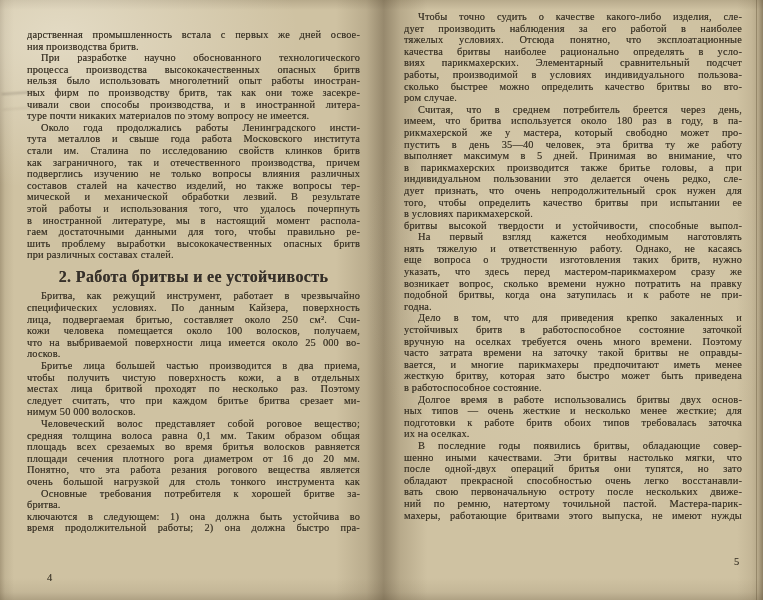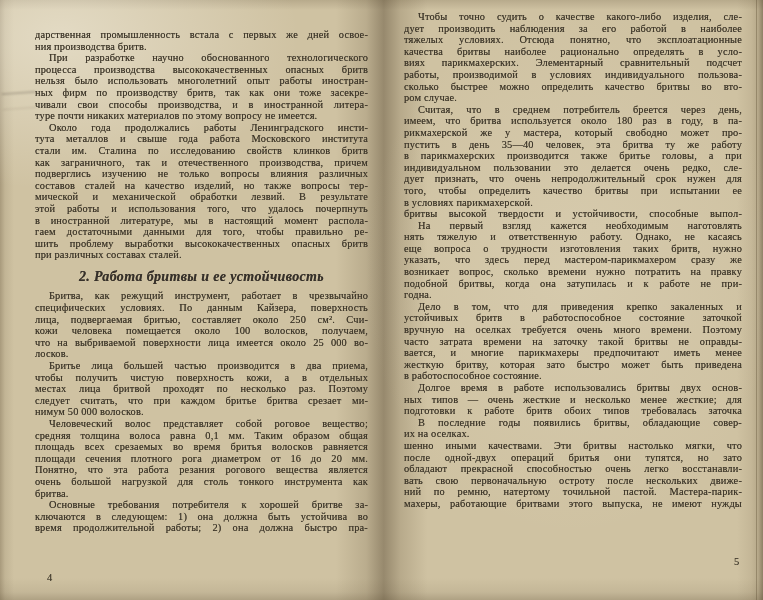--- a/index.html
+++ b/index.html
@@ -36,42 +36,41 @@
   }
 
   .page-text {
     position: absolute;
     color: #3e372a;
     font-size: 10.4px;
     line-height: 11.6px;
     letter-spacing: 0.15px;
     text-shadow: 0 0 0.5px rgba(62,55,42,0.75);
   }
-  #left-page-text  { left: 35px;  top: 29px; width: 333px; }
+  #left-page-text  { left: 27px;  top: 29px; width: 333px; }
   #right-page-text { left: 404px; top: 11px; width: 338px; }
 
   .line {
     text-align: justify;
     text-align-last: justify;
     white-space: normal;
   }
   .line.end {
     text-align-last: left;
   }
   .line.indent { text-indent: 14px; }
   .line.heading {
     text-align: right;
     text-align-last: center;
     font-weight: bold;
-    font-size: 14px;
+    font-size: 16px;
     letter-spacing: 0.35px;
     margin: 10px 0 8px 0;
     color: #36302а;
     color: #36302a;
-    font-style: italic;
   }
 
   .page-number {
     position: absolute;
     color: #453e30;
     font-size: 10.5px;
     text-shadow: 0 0 0.5px rgba(62,55,42,0.7);
   }
   #left-page-number  { left: 47px;  top: 572px; }
   #right-page-number { left: 734px; top: 556px; }
@@ -138,39 +137,40 @@
     <div class="line normal">чтобы получить чистую поверхность кожи, а в отдельных</div>
     <div class="line normal">местах лица бритвой проходят по несколько раз. Поэтому</div>
     <div class="line normal">следует считать, что при каждом бритье бритва срезает ми-</div>
     <div class="line end">нимум 50 000 волосков.</div>
     <div class="line indent">Человеческий волос представляет собой роговое вещество;</div>
     <div class="line normal">средняя толщина волоса равна 0,1 мм. Таким образом общая</div>
     <div class="line normal">площадь всех срезаемых во время бритья волосков равняется</div>
     <div class="line normal">площади сечения плотного рога диаметром от 16 до 20 мм.</div>
     <div class="line normal">Понятно, что эта работа резания рогового вещества является</div>
     <div class="line normal">очень большой нагрузкой для столь тонкого инструмента как</div>
+    <div class="line indent">Основные требования потребителя к хорошей бритве за-</div>
     <div class="line end">бритва.</div>
-    <div class="line indent">Основные требования потребителя к хорошей бритве за-</div>
     <div class="line normal">ключаются в следующем: 1) она должна быть устойчива во</div>
     <div class="line normal">время продолжительной работы; 2) она должна быстро пра-</div>
   </div>
 
 <div id="right-page-text" class="page-text">
     <div class="line indent">Чтобы точно судить о качестве какого-либо изделия, сле-</div>
     <div class="line normal">дует производить наблюдения за его работой в наиболее</div>
     <div class="line normal">тяжелых условиях. Отсюда понятно, что эксплоатационные</div>
     <div class="line normal">качества бритвы наиболее рационально определять в усло-</div>
     <div class="line normal">виях парикмахерских. Элементарный сравнительный подсчет</div>
     <div class="line normal">работы, производимой в условиях индивидуального пользова-</div>
     <div class="line normal">сколько быстрее можно определить качество бритвы во вто-</div>
     <div class="line end">ром случае.</div>
     <div class="line indent">Считая, что в среднем потребитель бреется через день,</div>
     <div class="line normal">имеем, что бритва используется около 180 раз в году, в па-</div>
     <div class="line normal">рикмахерской же у мастера, который свободно может про-</div>
     <div class="line normal">пустить в день 35—40 человек, эта бритва ту же работу</div>
+    <div class="line normal">выполняет максимум в 5 дней. Принимая во внимание, что</div>
     <div class="line normal">в парикмахерских производится также бритье головы, а при</div>
     <div class="line normal">индивидуальном пользовании это делается очень редко, сле-</div>
     <div class="line normal">дует признать, что очень непродолжительный срок нужен для</div>
     <div class="line normal">того, чтобы определить качество бритвы при испытании ее</div>
     <div class="line end">в условиях парикмахерской.</div>
     <div class="line normal">бритвы высокой твердости и устойчивости, способные выпол-</div>
     <div class="line indent">На первый взгляд кажется необходимым наготовлять</div>
     <div class="line normal">нять тяжелую и ответственную работу. Однако, не касаясь</div>
     <div class="line normal">еще вопроса о трудности изготовления таких бритв, нужно</div>
     <div class="line normal">указать, что здесь перед мастером-парикмахером сразу же</div>
@@ -180,22 +180,22 @@
     <div class="line indent">Дело в том, что для приведения крепко закаленных и</div>
     <div class="line normal">устойчивых бритв в работоспособное состояние заточкой</div>
     <div class="line normal">вручную на оселках требуется очень много времени. Поэтому</div>
     <div class="line normal">часто затрата времени на заточку такой бритвы не оправды-</div>
     <div class="line normal">вается, и многие парикмахеры предпочитают иметь менее</div>
     <div class="line normal">жесткую бритву, которая зато быстро может быть приведена</div>
     <div class="line end">в работоспособное состояние.</div>
     <div class="line indent">Долгое время в работе использовались бритвы двух основ-</div>
     <div class="line normal">ных типов — очень жесткие и несколько менее жесткие; для</div>
     <div class="line normal">подготовки к работе бритв обоих типов требовалась заточка</div>
+    <div class="line end">их на оселках.</div>
     <div class="line indent">В последние годы появились бритвы, обладающие совер-</div>
-    <div class="line end">их на оселках.</div>
     <div class="line normal">шенно иными качествами. Эти бритвы настолько мягки, что</div>
     <div class="line normal">после одной-двух операций бритья они тупятся, но зато</div>
     <div class="line normal">обладают прекрасной способностью очень легко восстанавли-</div>
     <div class="line normal">вать свою первоначальную остроту после нескольких движе-</div>
     <div class="line normal">ний по ремню, натертому точильной пастой. Мастера-парик-</div>
     <div class="line normal">махеры, работающие бритвами этого выпуска, не имеют нужды</div>
   </div>
 
 <div id="left-page-number" class="page-number">4</div>
 

